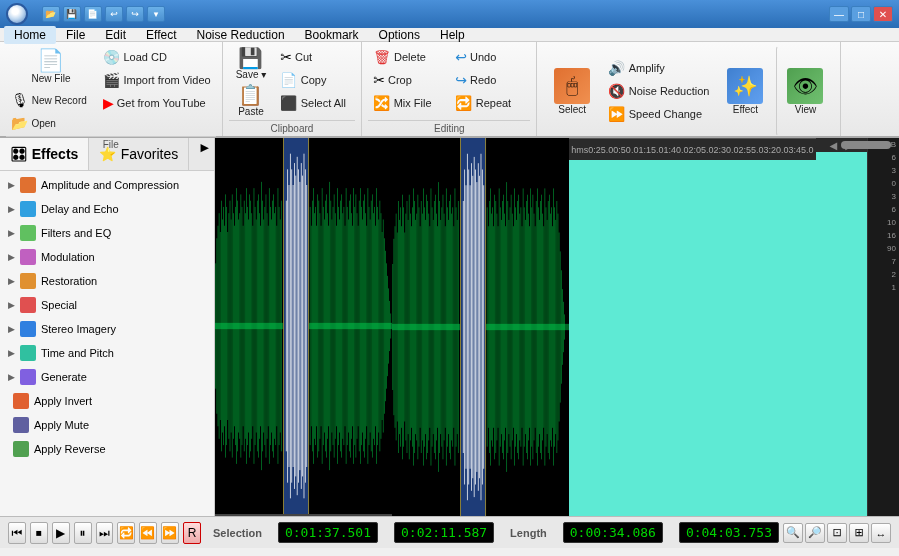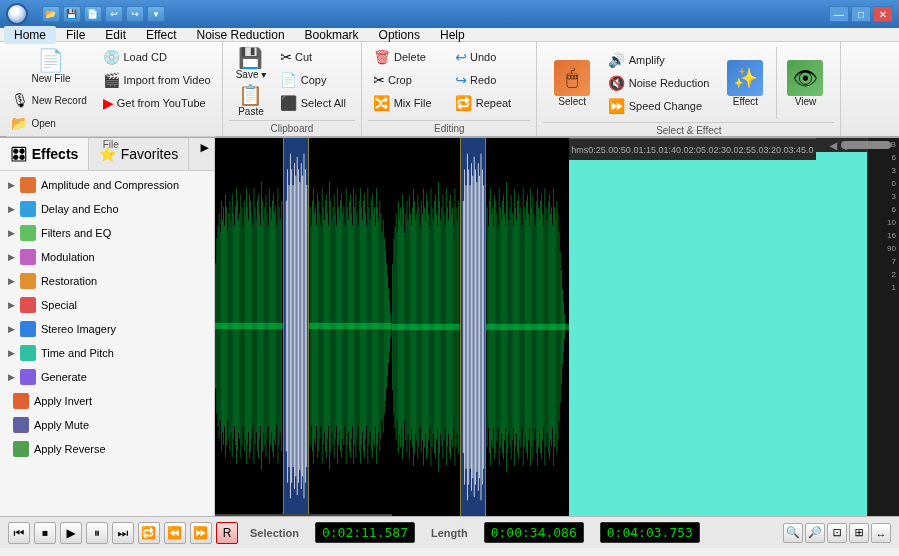--- a/index.html
+++ b/index.html
@@ -220,21 +220,20 @@
         </div>
         <div class="big-btn-select">
           <div style="width:36px; height:36px; background:linear-gradient(135deg,#4080d0,#60a0f0); border-radius:3px; display:flex; align-items:center; justify-content:center; font-size:20px;">✨</div>
           <span class="big-label">Effect</span>
         </div>
         <div class="big-btn-select" style="border-left:1px solid #ccc;">
           <div style="width:36px; height:36px; background:linear-gradient(135deg,#50a050,#70c070); border-radius:3px; display:flex; align-items:center; justify-content:center; font-size:20px;">👁</div>
           <span class="big-label">View</span>
         </div>
       </div>
-      <div class="ribbon-group-label">Select &amp; Effect</div>
     </div>
   </div>
 </div>
 
 <div class="main-area" style="height:calc(556px - 28px - 22px - 96px - 32px); display:flex;">
 
   <div class="left-panel">
     <div class="panel-tabs">
       <div class="panel-tab active">
         <span>🎛</span> Effects
@@ -703,20 +702,21 @@
   <div class="transport-btn">▶</div>
   <div class="transport-btn">⏸</div>
   <div class="transport-btn">⏭</div>
   <div class="transport-btn">🔁</div>
   <div class="transport-btn">⏪</div>
   <div class="transport-btn">⏩</div>
   <div class="transport-btn" style="background:linear-gradient(to bottom,#fdd,#eaa); border-color:#c00;">R</div>
 
   <div class="selection-display">
     <span class="sel-label">Selection</span>
+    <div class="time-display">0:01:37.501</div>
     <div class="time-display">0:02:11.587</div>
     <span class="length-label">Length</span>
     <div class="time-display">0:00:34.086</div>
     <div class="time-display">0:04:03.753</div>
   </div>
 
   <div class="zoom-btns">
     <div class="zoom-btn">🔍</div>
     <div class="zoom-btn">🔎</div>
     <div class="zoom-btn">⊡</div>

